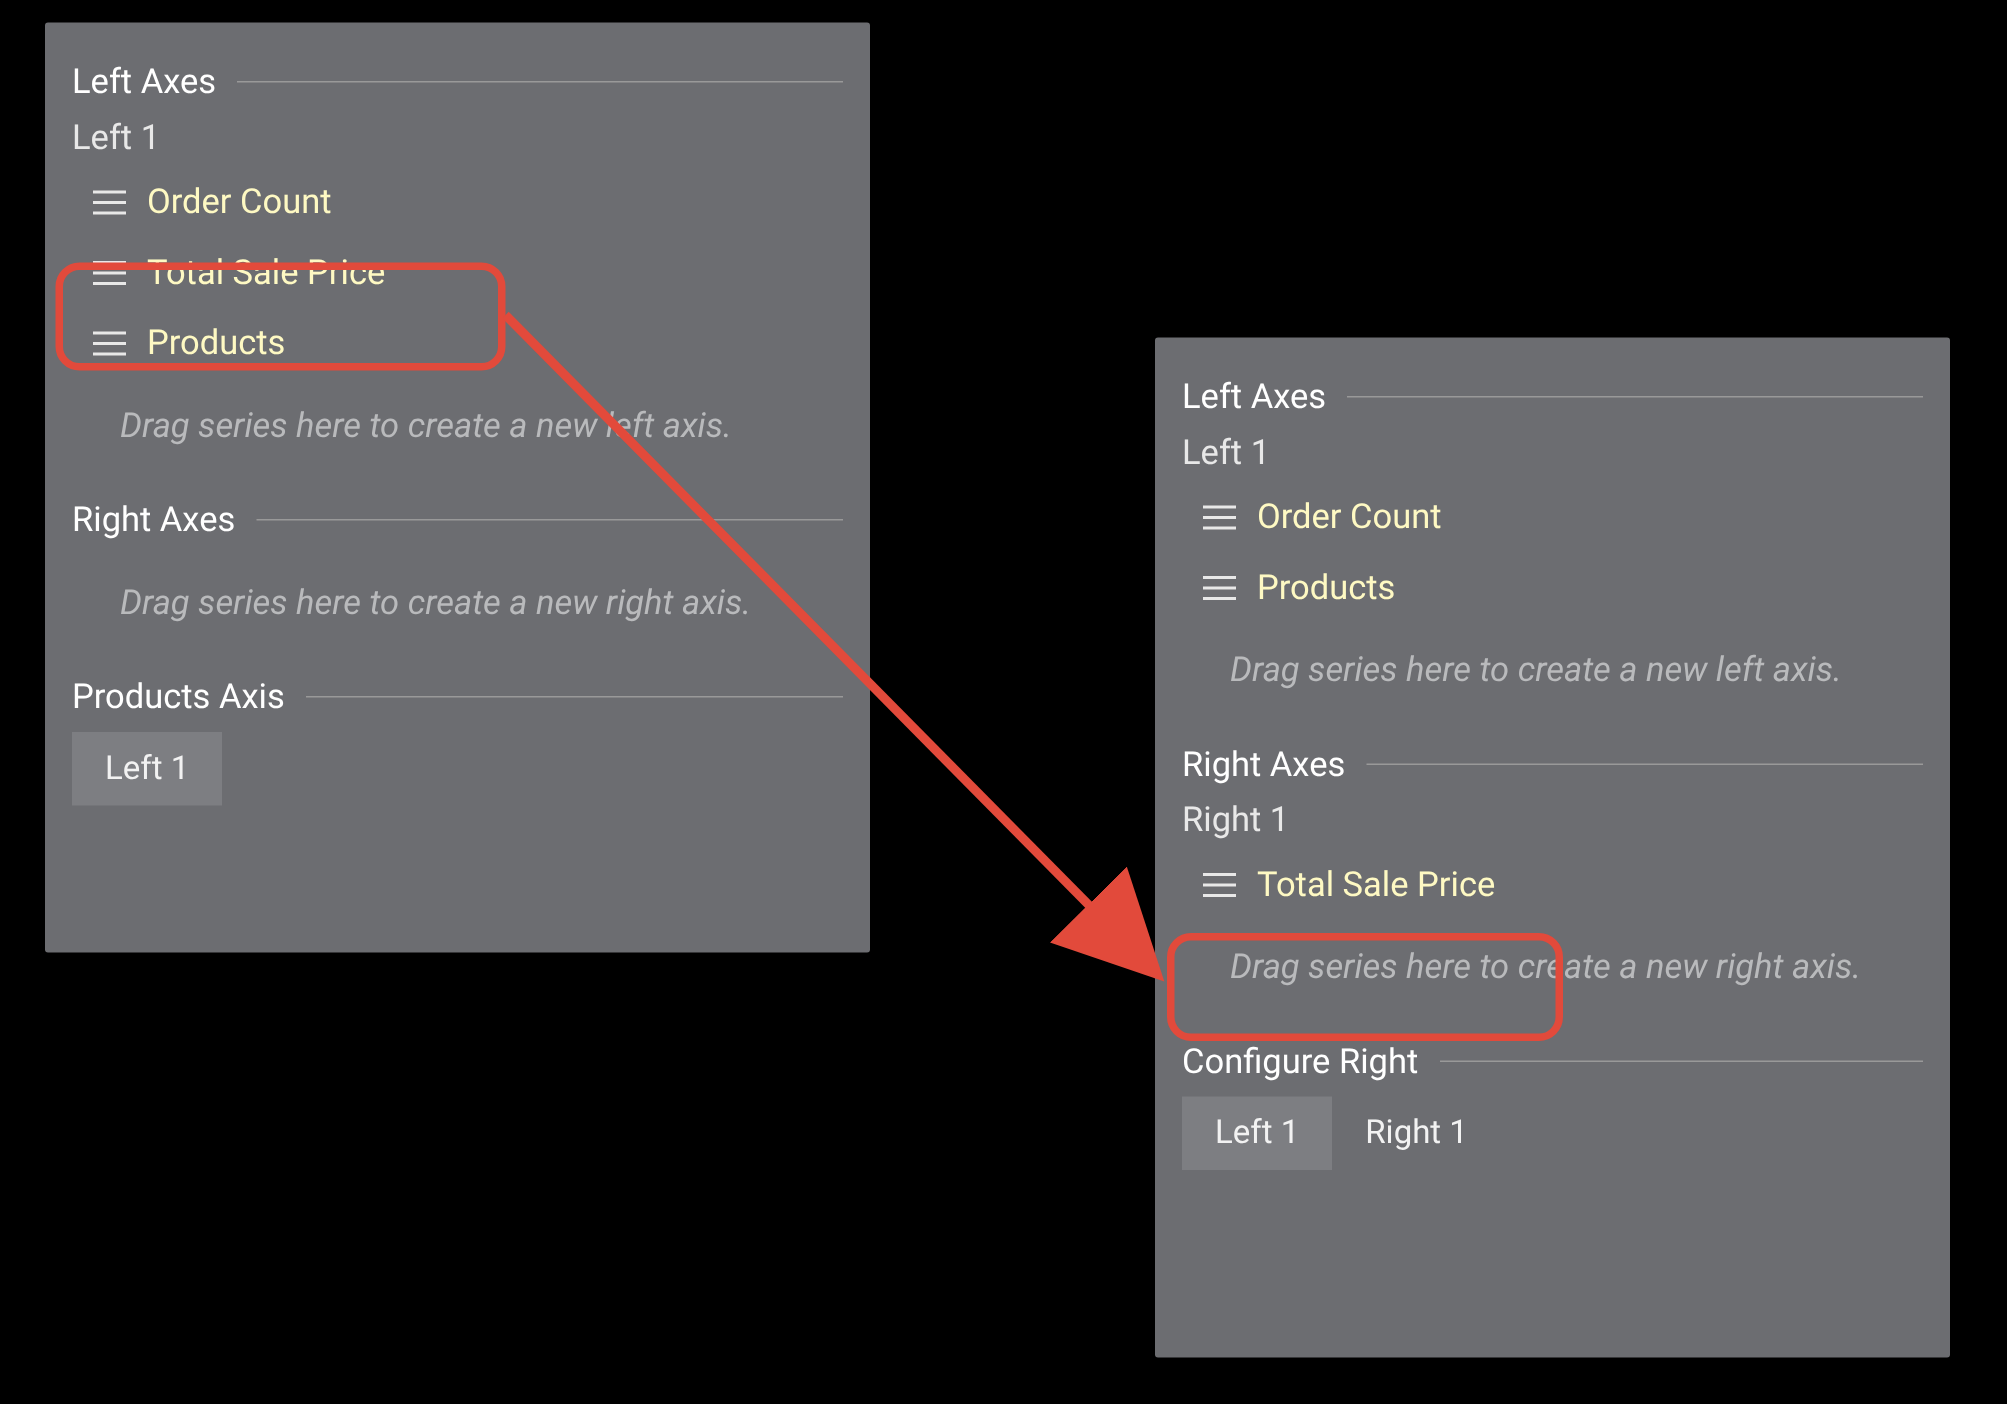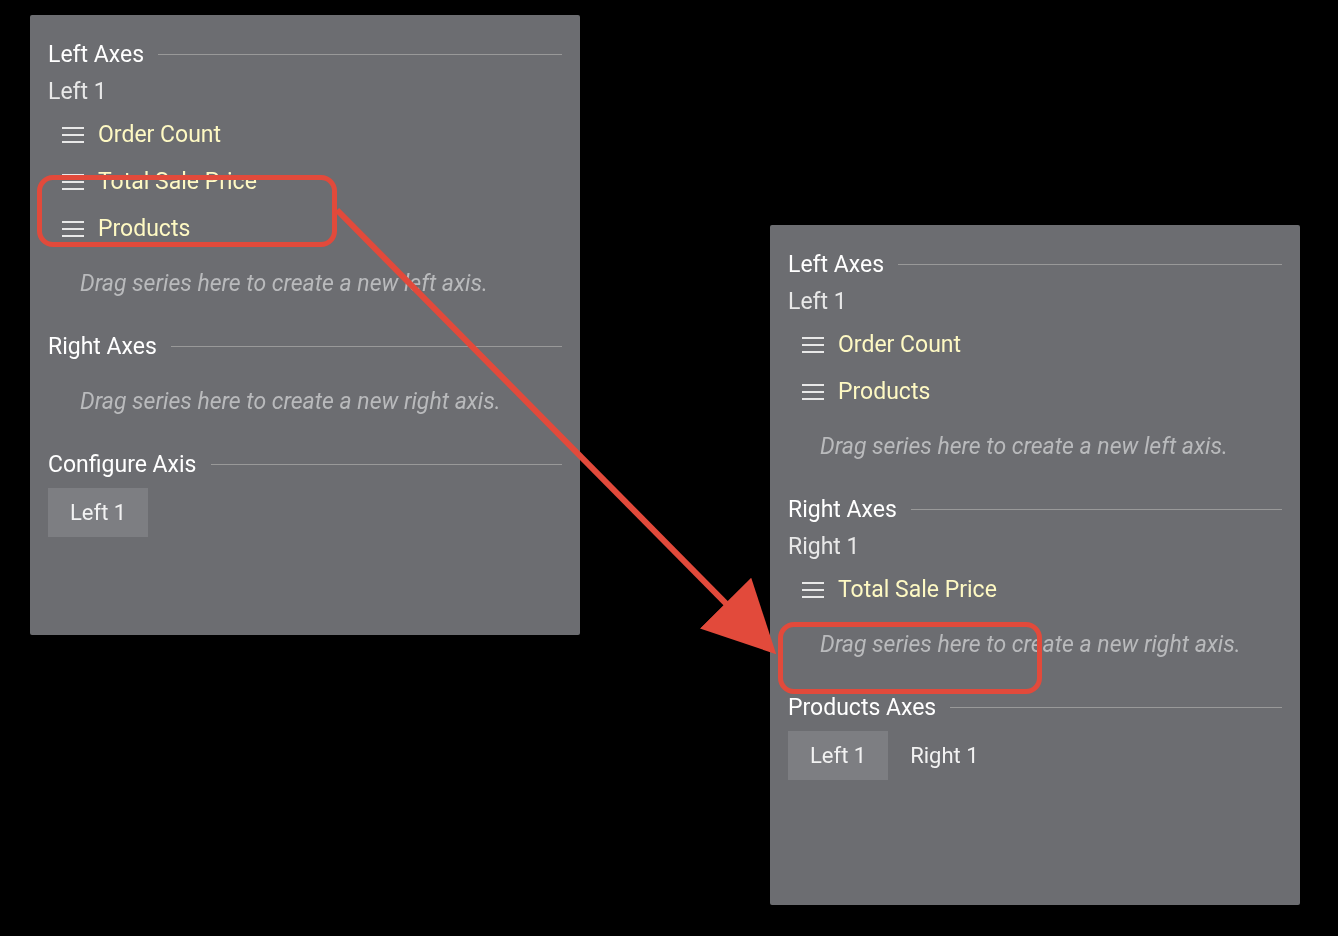--- a/index.html
+++ b/index.html
@@ -76,21 +76,21 @@
   <div class="section">
     <div class="sec-head">
       <span class="label">Right Axes</span>
       <span class="rule"></span>
     </div>
     <div class="drop-hint">Drag series here to create a new right axis.</div>
   </div>
 
   <div class="section">
     <div class="sec-head">
-      <span class="label">Configure Axis</span>
+      <span class="label">Products Axis</span>
       <span class="rule"></span>
     </div>
   </div>
   <div class="tabs">
     <div class="tab active">Left 1</div>
   </div>
 </div>
 
 <div class="panel panel-b">
   <div class="section">
@@ -146,21 +146,21 @@
           </svg>
       </span>
       <span>Total Sale Price</span>
     </div>
 
     <div class="drop-hint">Drag series here to create a new right axis.</div>
   </div>
 
   <div class="section">
     <div class="sec-head">
-      <span class="label">Products Axes</span>
+      <span class="label">Configure Right</span>
       <span class="rule"></span>
     </div>
   </div>
   <div class="tabs">
     <div class="tab active">Left 1</div>
     <div class="tab">Right 1</div>
   </div>
 </div>
 
 <div class="hl hl-a"></div>

